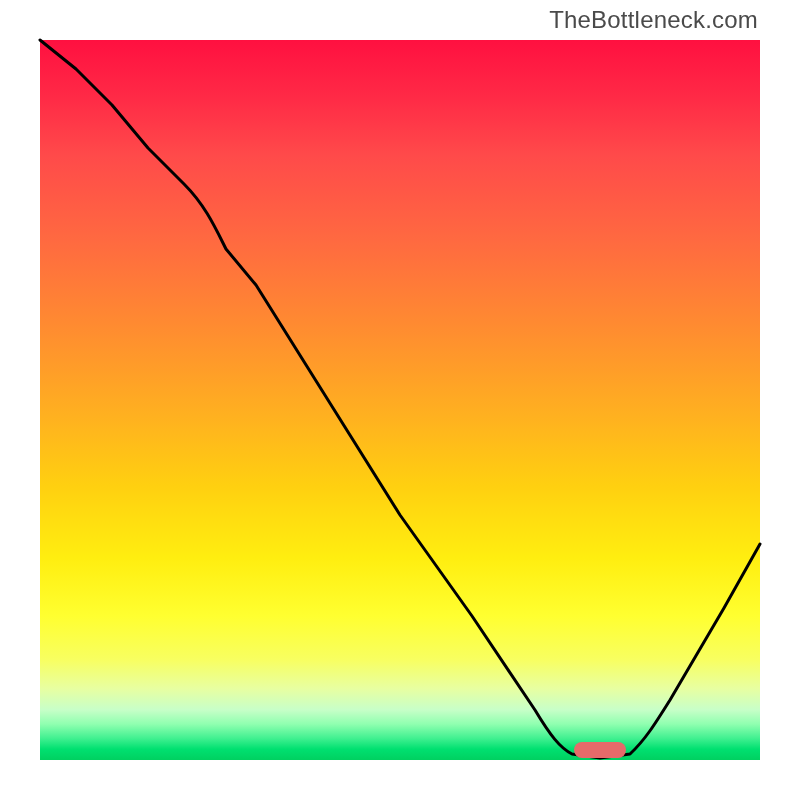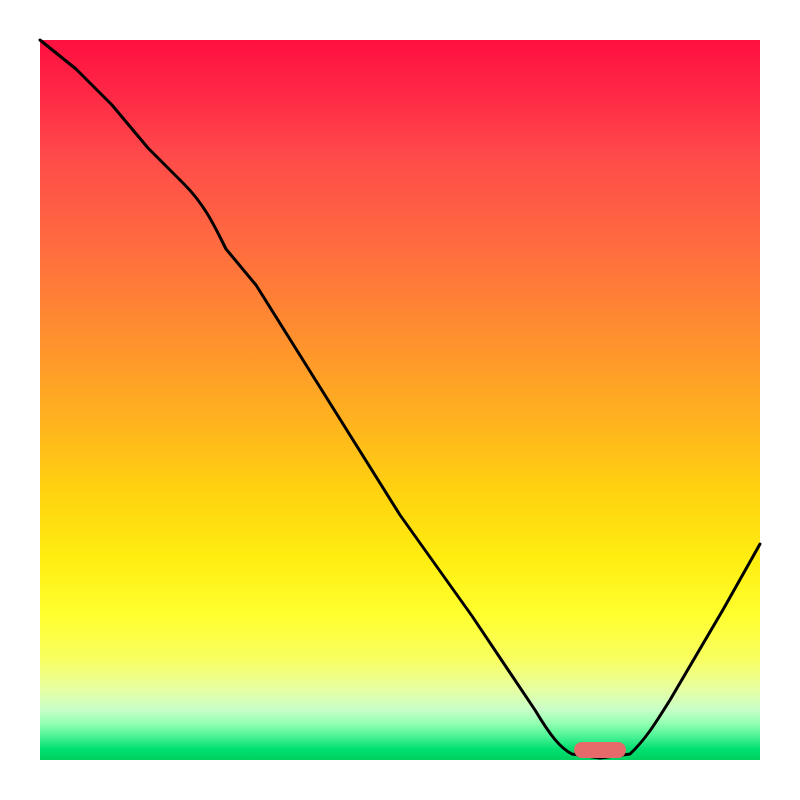--- a/index.html
+++ b/index.html
@@ -96,13 +96,14 @@
                L 495 670
                C 510 695, 520 708, 532 714
                L 560 718
                L 590 714
                C 605 700, 615 684, 630 660
                L 684 568
                L 720 504"></path>
       <rect class="marker" x="534" y="702" width="52" height="16" rx="8" ry="8"></rect>
     </svg>
   </div>
+  <div class="watermark">TheBottleneck.com</div>
 </div>
 
 </body></html>

